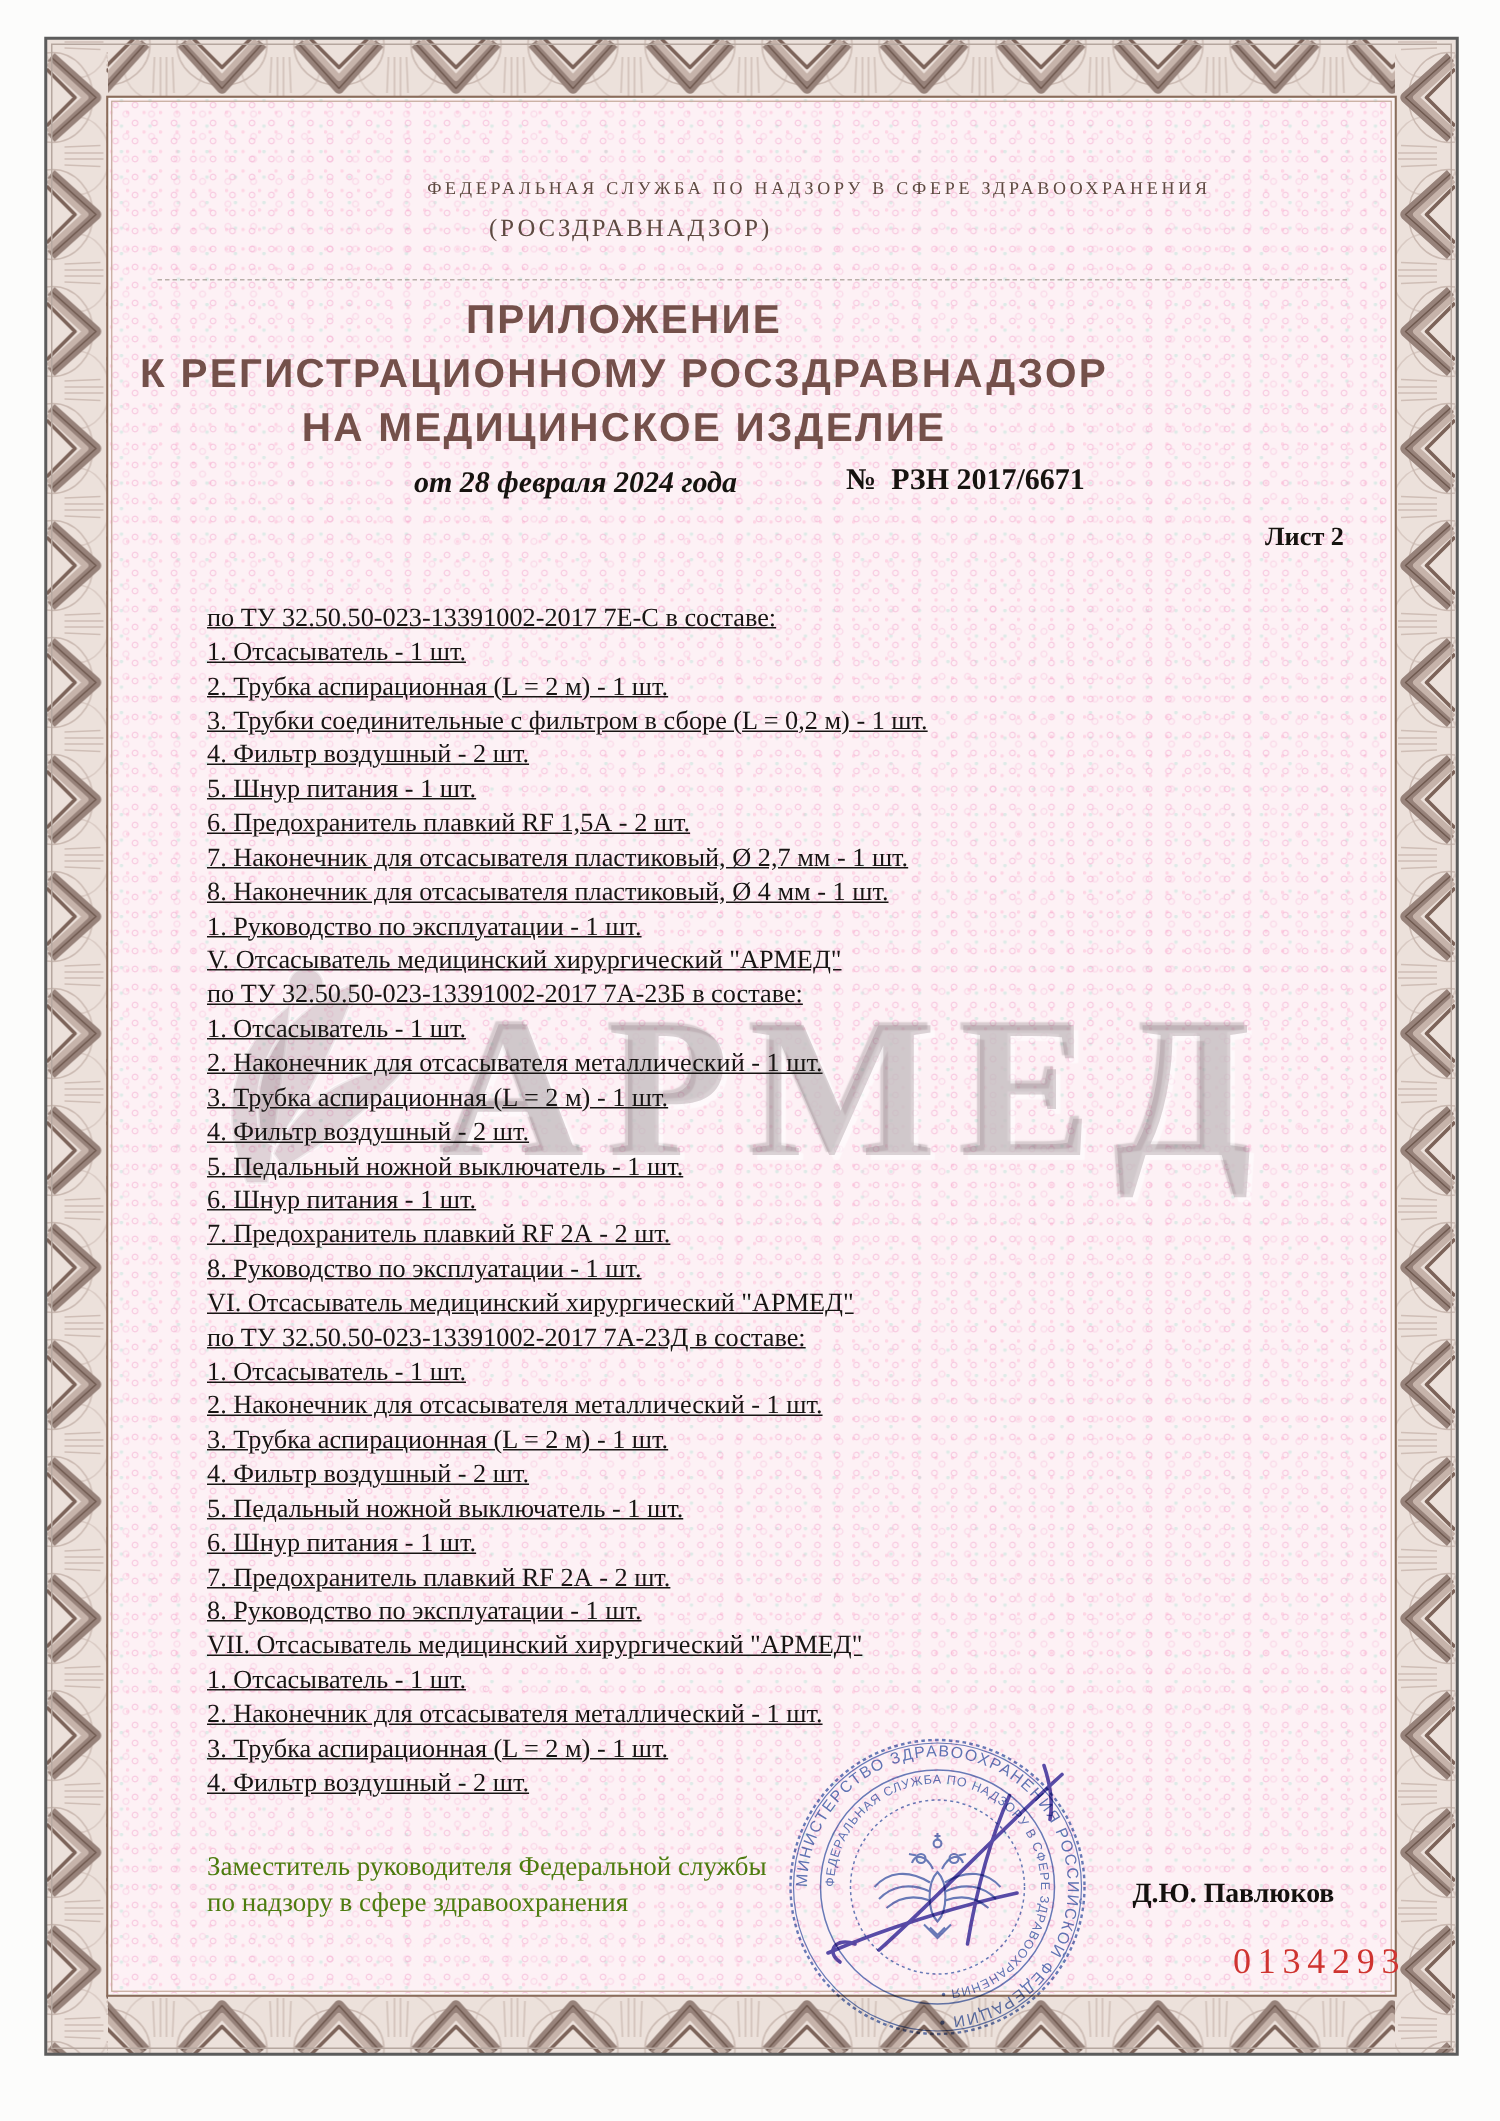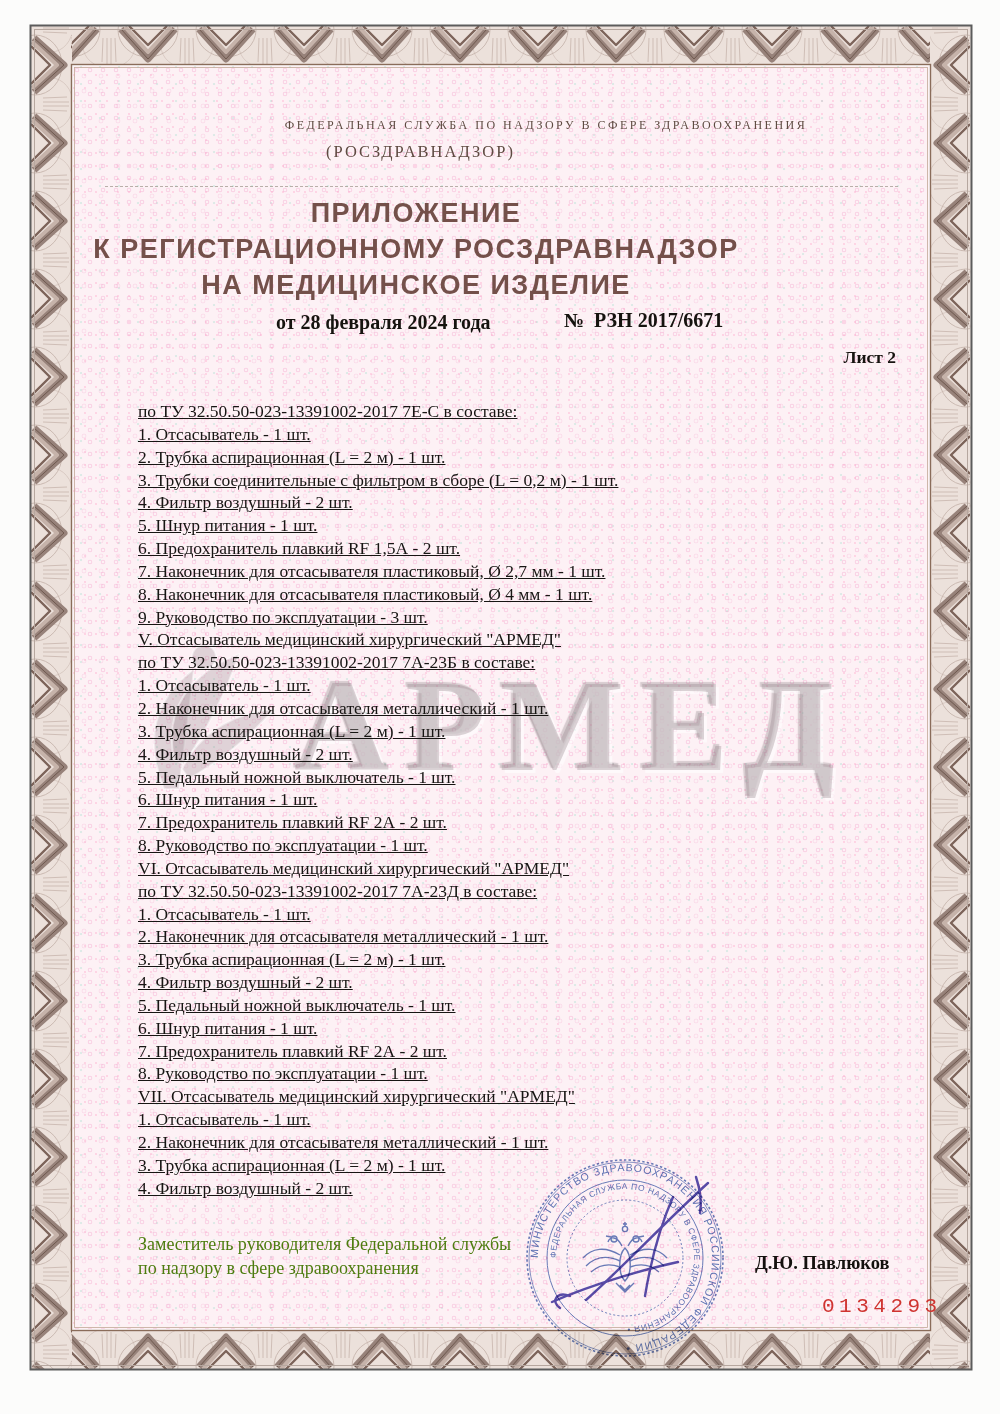--- a/index.html
+++ b/index.html
@@ -19,28 +19,28 @@
   
   .abs{position:absolute;z-index:3;}
   .issuer1{left:0;top:118px;width:1000px;text-align:center;font-size:12px;letter-spacing:2.5px;
            color:var(--c-header,#5e4a41);margin-left:46px;}
   .issuer2{left:0;top:142px;width:841px;text-align:center;font-size:16.5px;letter-spacing:2px;
            color:var(--c-header,#5e4a41);}
   .dashline{left:105px;top:186px;width:793px;border-top:1.5px dashed #a39a90;opacity:.75;}
   .title{left:0;top:195px;width:832px;text-align:center;font-family:"Liberation Sans",sans-serif;
          font-weight:bold;font-size:27px;line-height:36px;letter-spacing:1.5px;
          color:var(--c-title,#74504a);}
-  .dateline{left:276px;top:311px;font-size:20px;font-weight:bold;color:#16130f;}
+  .dateline{left:276px;top:311px;font-size:20px;font-weight:bold;color:#16130f;font-style:italic;}
   .numline{left:564px;top:309px;font-size:20px;font-weight:bold;color:#16130f;white-space:pre;}
   .sheet{right:104px;top:347px;font-size:17.5px;font-weight:bold;color:#16130f;}
   .body-list{left:138px;top:400px;width:740px;font-size:17.5px;line-height:22.85px;color:#171513;z-index:3;text-decoration:underline;}
   .sig-block{left:138px;top:1233px;font-size:18px;font-weight:normal;line-height:23.5px;color:#4d7c0f;}
   .sig-name{left:755px;top:1253px;font-size:18.5px;font-weight:bold;color:#14110e;}
-  .serial{left:822px;top:1295px;font-size:21px;letter-spacing:4.5px;color:var(--c-serial,#cf3430);
-          font-family:Liberation Mono, monospace;}
+  .serial{left:822px;top:1295px;font-size:24px;letter-spacing:4.5px;color:var(--c-serial,#cf3430);
+          font-family:Liberation Serif, serif;}
   
   .watermark{left:104px;top:638px;width:810px;height:160px;z-index:2;display:flex;align-items:center;
              pointer-events:none;}
   .wm-text{font-family:"Liberation Serif",serif;font-weight:bold;font-size:132px;line-height:150px;
            letter-spacing:16px;color:rgba(146,131,138,.33);
            text-shadow:3px 3px 1px rgba(255,255,255,.6),-2px -2px 1px rgba(104,90,97,.25);margin-top:16px;}
   
   .stamp{left:513px;top:1146px;z-index:5;mix-blend-mode:multiply;opacity:.88;}
   .autograph{left:500px;top:1150px;z-index:6;mix-blend-mode:multiply;}
 </style>
@@ -133,21 +133,21 @@
   <div class="abs body-list">
       <div>по ТУ 32.50.50-023-13391002-2017 7Е-С в составе:</div>
       <div>1. Отсасыватель - 1 шт.</div>
       <div>2. Трубка аспирационная (L = 2 м) - 1 шт.</div>
       <div>3. Трубки соединительные с фильтром в сборе (L = 0,2 м) - 1 шт.</div>
       <div>4. Фильтр воздушный - 2 шт.</div>
       <div>5. Шнур питания - 1 шт.</div>
       <div>6. Предохранитель плавкий RF 1,5А - 2 шт.</div>
       <div>7. Наконечник для отсасывателя пластиковый, Ø 2,7 мм - 1 шт.</div>
       <div>8. Наконечник для отсасывателя пластиковый, Ø 4 мм - 1 шт.</div>
-      <div>9. Руководство по эксплуатации - 3 шт.</div>
+      <div>1. Руководство по эксплуатации - 1 шт.</div>
       <div>V. Отсасыватель медицинский хирургический "АРМЕД"</div>
       <div>по ТУ 32.50.50-023-13391002-2017 7А-23Б в составе:</div>
       <div>1. Отсасыватель - 1 шт.</div>
       <div>2. Наконечник для отсасывателя металлический - 1 шт.</div>
       <div>3. Трубка аспирационная (L = 2 м) - 1 шт.</div>
       <div>4. Фильтр воздушный - 2 шт.</div>
       <div>5. Педальный ножной выключатель - 1 шт.</div>
       <div>6. Шнур питания - 1 шт.</div>
       <div>7. Предохранитель плавкий RF 2А - 2 шт.</div>
       <div>8. Руководство по эксплуатации - 1 шт.</div>

